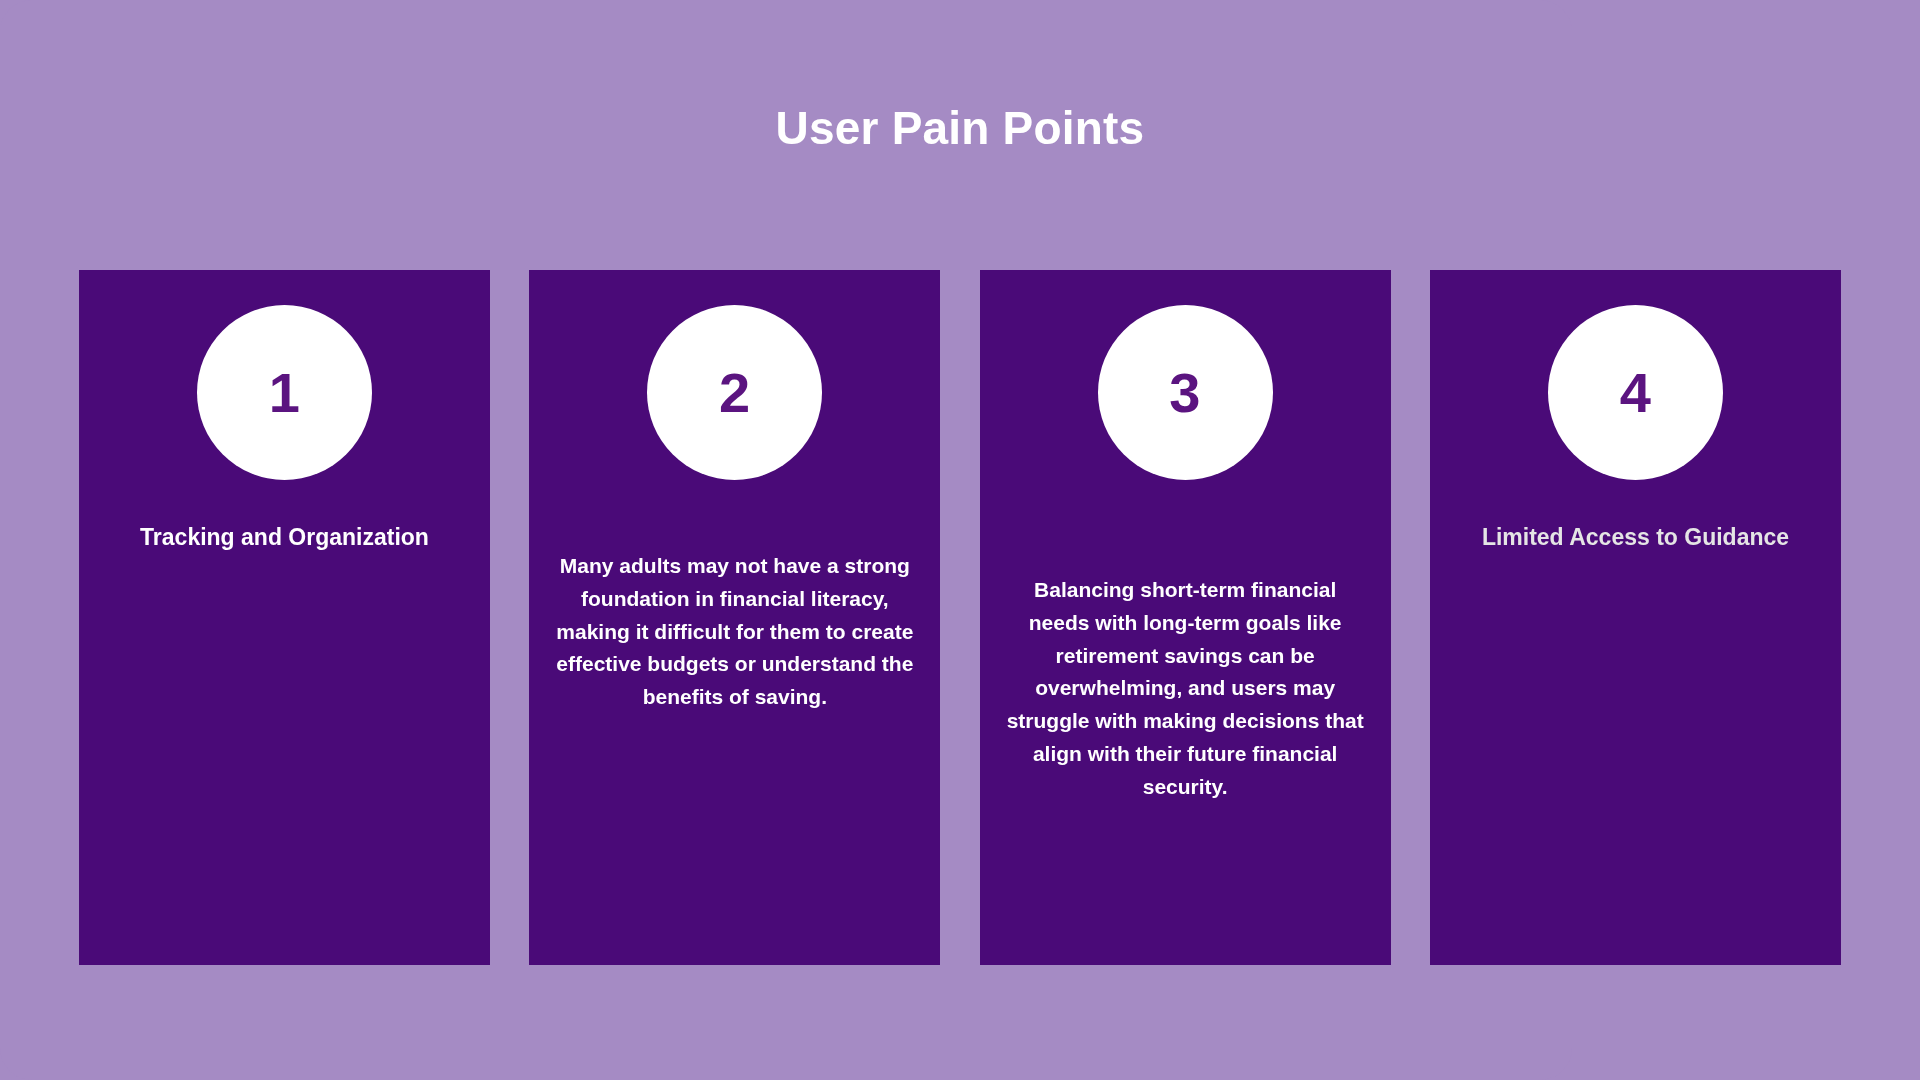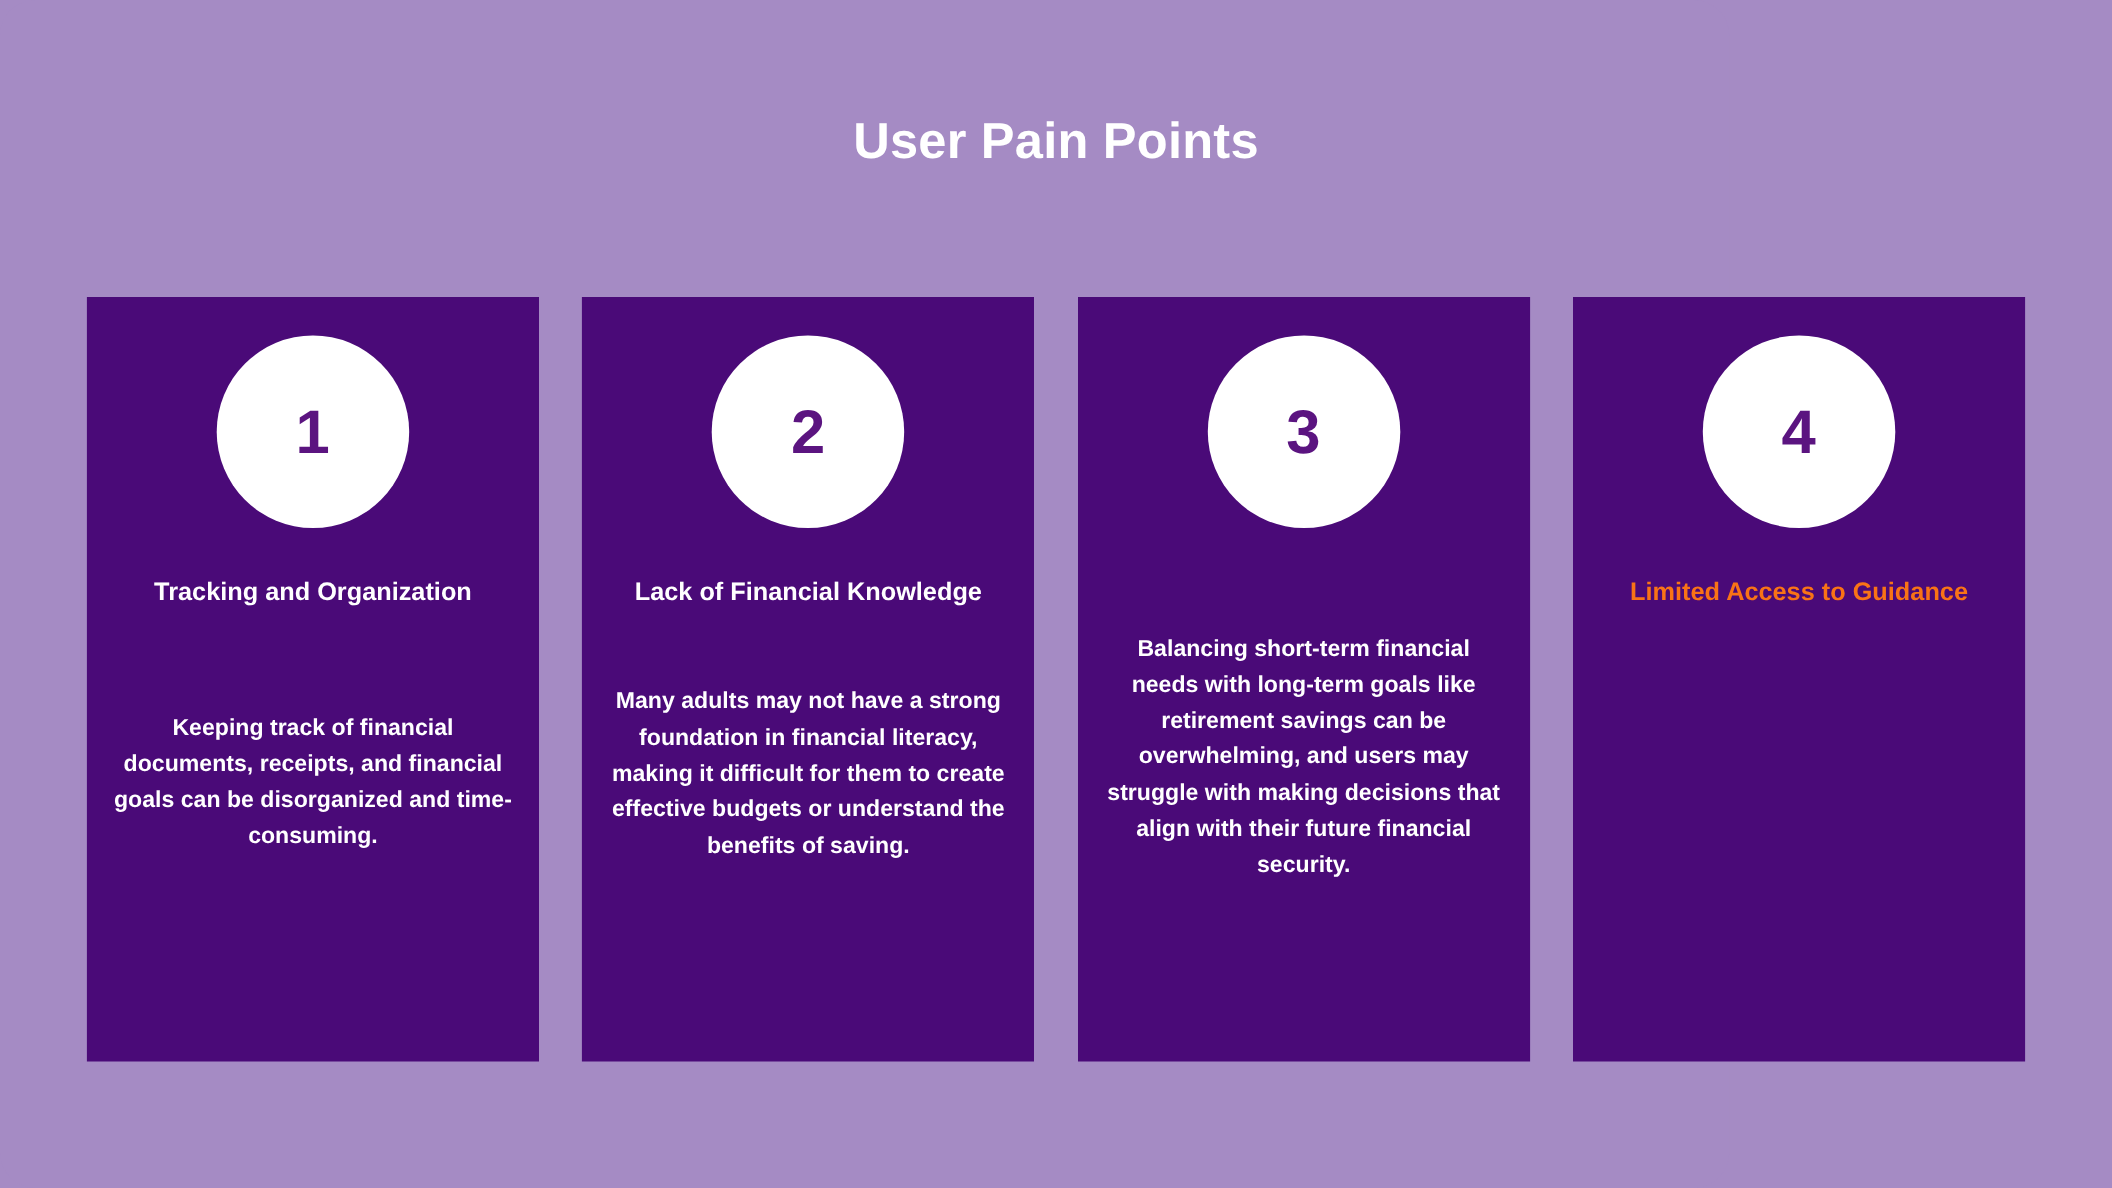--- a/index.html
+++ b/index.html
@@ -119,43 +119,39 @@
 
   <div id="cards">
 
     <div class="card" style="background: rgb(74, 10, 120);">
       <div class="badge" style="background: rgb(255, 255, 255);">
         <span class="badge-number" style="color: rgb(91, 20, 128);">1</span>
       </div>
       <div class="heading-slot">
         <div class="card-heading" style="color: rgb(255, 255, 255);">Tracking and Organization</div>
       </div>
-      <div class="card-body" style="color: rgb(255, 255, 255);">Keeping track of financial documents, receipts, and financial goals can be disorganized and time-consuming.</div>
     </div>
 
     <div class="card" style="background: rgb(74, 10, 120);">
       <div class="badge" style="background: rgb(255, 255, 255);">
         <span class="badge-number" style="color: rgb(91, 20, 128);">2</span>
-      </div>
-      <div class="heading-slot">
-        <div class="card-heading" style="color: rgb(255, 255, 255);">Lack of Financial Knowledge</div>
       </div>
       <div class="card-body" style="color: rgb(255, 255, 255); margin-top: 28px;">Many adults may not have a strong foundation in financial literacy, making it difficult for them to create effective budgets or understand the benefits of saving.</div>
     </div>
 
     <div class="card" style="background: rgb(74, 10, 120);">
       <div class="badge" style="background: rgb(255, 255, 255);">
         <span class="badge-number" style="color: rgb(91, 20, 128);">3</span>
       </div>
       <div class="card-body" style="color: rgb(255, 255, 255);">Balancing short-term financial needs with long-term goals like retirement savings can be overwhelming, and users may struggle with making decisions that align with their future financial security.</div>
     </div>
 
     <div class="card" style="background: rgb(74, 10, 120);">
       <div class="badge" style="background: rgb(255, 255, 255);">
         <span class="badge-number" style="color: rgb(91, 20, 128);">4</span>
       </div>
       <div class="heading-slot">
-        <div class="card-heading" style="color: #f97316;">Limited Access to Guidance</div>
+        <div class="card-heading" style="color: #e5e5e5;">Limited Access to Guidance</div>
       </div>
     </div>
 
   </div>
 </div>
 
 </body></html>

